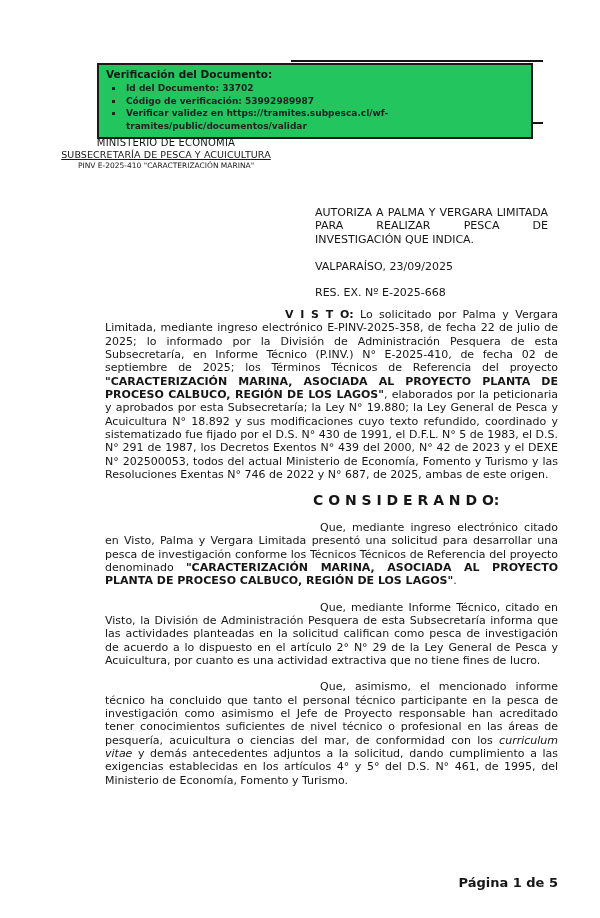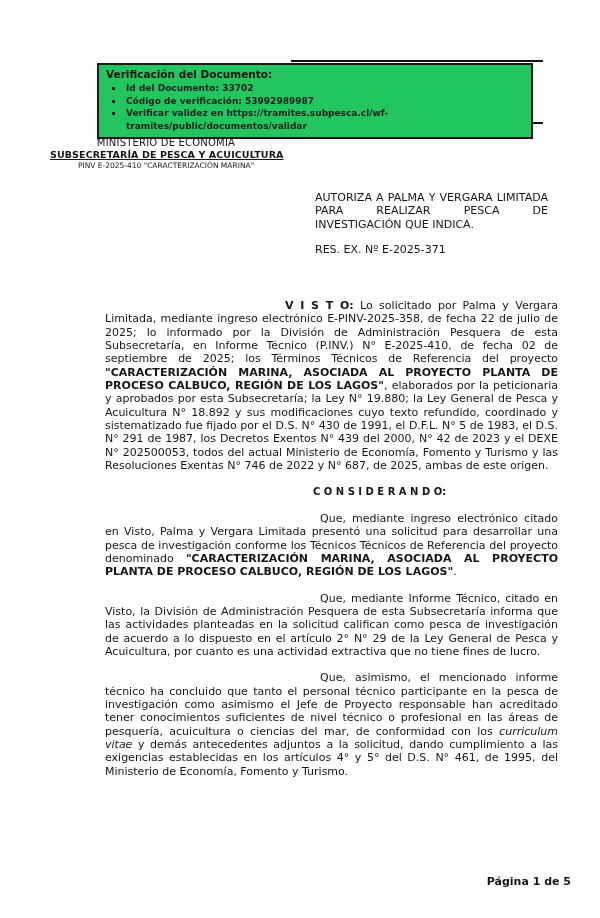--- a/index.html
+++ b/index.html
@@ -44,62 +44,62 @@
 
   
   .letterhead {
     position: absolute;
     left: 50px; top: 137px;
     width: 232px;
     text-align: center;
   }
   .lh-1, .lh-2 { font-size: 10px; line-height: 11.5px; letter-spacing: 0.2px; white-space: nowrap; }
   .lh-3 {
-    font-size: 9.5px; line-height: 11.5px; font-weight: bold;
+    font-size: 9.5px; line-height: 11.5px; font-weight: normal;
     text-decoration: underline; white-space: nowrap; letter-spacing: 0.1px;
   }
   .lh-4 { font-size: 7.5px; line-height: 10px; white-space: nowrap; margin-top: 1px; }
 
   
   .title-block {
     position: absolute;
-    left: 315px; top: 191px;
+    left: 315px; top: 206px;
     width: 233px;
     font-size: 11px; line-height: 13.4px;
   }
   .subject { text-align: justify; }
   .place-date { margin-top: 14px; white-space: nowrap; }
   .res-number { margin-top: 12px; white-space: nowrap; }
 
   
   .body-text {
     position: absolute;
-    left: 105px; top: 299px;
+    left: 105px; top: 308px;
     width: 453px;
     font-size: 11px; line-height: 13.35px;
     text-align: justify;
   }
   .body-text p { margin: 0; }
   .p-visto { text-indent: 180px; }
   .h-considerando {
     margin: 13px 0 0 208px;
     font-weight: bold;
-    font-size: 10px;
+    font-size: 14px;
   }
   .p-que { text-indent: 215px; margin-top: 13px !important; }
   .b { font-weight: bold; }
   .i { font-style: italic; }
 
   
   .footer {
     position: absolute;
-    left: 118px; top: 875px;
+    left: 105px; top: 875px;
     width: 453px;
     text-align: right;
-    font-size: 11px; font-weight: bold;
+    font-size: 13px; font-weight: bold;
   }
 </style>
 </head>
 <body>
 
 <div class="page">
 
   <div class="artifact-line artifact-top"></div>
   <div class="artifact-line artifact-bottom"></div>
 
@@ -113,21 +113,22 @@
   </div>
 
   <div class="letterhead">
     <div class="lh-1">MINISTERIO DE ECONOMIA</div>
     <div class="lh-3">SUBSECRETARÍA DE PESCA Y ACUICULTURA</div>
     <div class="lh-4">PINV E-2025-410 "CARACTERIZACIÓN MARINA"</div>
   </div>
 
   <div class="title-block">
     <div class="subject">AUTORIZA A PALMA Y VERGARA LIMITADA PARA REALIZAR PESCA DE INVESTIGACIÓN QUE INDICA.</div>
-    <div class="res-number">RES. EX. Nº E-2025-371</div>
+    <div class="place-date">VALPARAÍSO, 23/09/2025</div>
+    <div class="res-number">RES. EX. Nº E-2025-668</div>
   </div>
 
   <div class="body-text">
     <p class="p-visto"><span class="b">V I S T O:</span><span> Lo solicitado por Palma y Vergara Limitada, mediante ingreso electrónico E-PINV-2025-358, de fecha 22 de julio de 2025; lo informado por la División de Administración Pesquera de esta Subsecretaría, en Informe Técnico (P.INV.) N° E-2025-410, de fecha 02 de septiembre de 2025; los Términos Técnicos de Referencia del proyecto </span><span class="b">"CARACTERIZACIÓN MARINA, ASOCIADA AL PROYECTO PLANTA DE PROCESO CALBUCO, REGIÓN DE LOS LAGOS"</span><span>, elaborados por la peticionaria y aprobados por esta Subsecretaría; la Ley N° 19.880; la Ley General de Pesca y Acuicultura N° 18.892 y sus modificaciones cuyo texto refundido, coordinado y sistematizado fue fijado por el D.S. N° 430 de 1991, el D.F.L. N° 5 de 1983, el D.S. N° 291 de 1987, los Decretos Exentos N° 439 del 2000, N° 42 de 2023 y el DEXE N° 202500053, todos del actual Ministerio de Economía, Fomento y Turismo y las Resoluciones Exentas N° 746 de 2022 y N° 687, de 2025, ambas de este origen.</span></p>
 
     <div class="h-considerando">C O N S I D E R A N D O:</div>
 
     <p class="p-que"><span>Que, mediante ingreso electrónico citado en Visto, Palma y Vergara Limitada presentó una solicitud para desarrollar una pesca de investigación conforme los Técnicos Técnicos de Referencia del proyecto denominado </span><span class="b">"CARACTERIZACIÓN MARINA, ASOCIADA AL PROYECTO PLANTA DE PROCESO CALBUCO, REGIÓN DE LOS LAGOS"</span><span>.</span></p>
 
     <p class="p-que">Que, mediante Informe Técnico, citado en Visto, la División de Administración Pesquera de esta Subsecretaría informa que las actividades planteadas en la solicitud califican como pesca de investigación de acuerdo a lo dispuesto en el artículo 2° N° 29 de la Ley General de Pesca y Acuicultura, por cuanto es una actividad extractiva que no tiene fines de lucro.</p>

